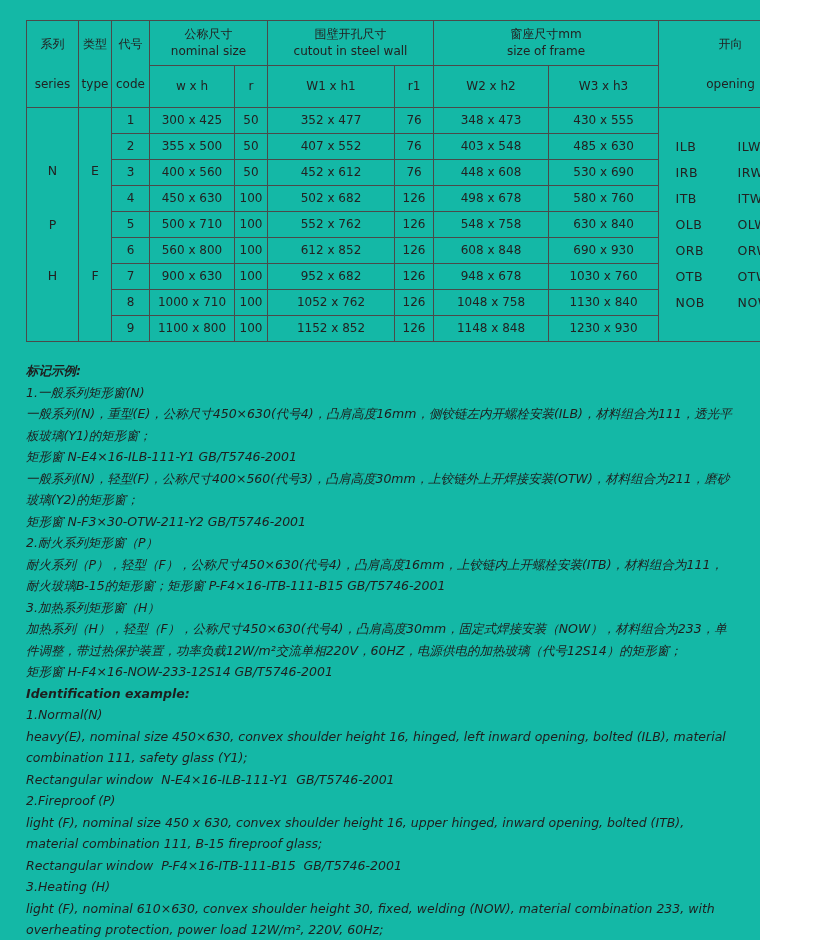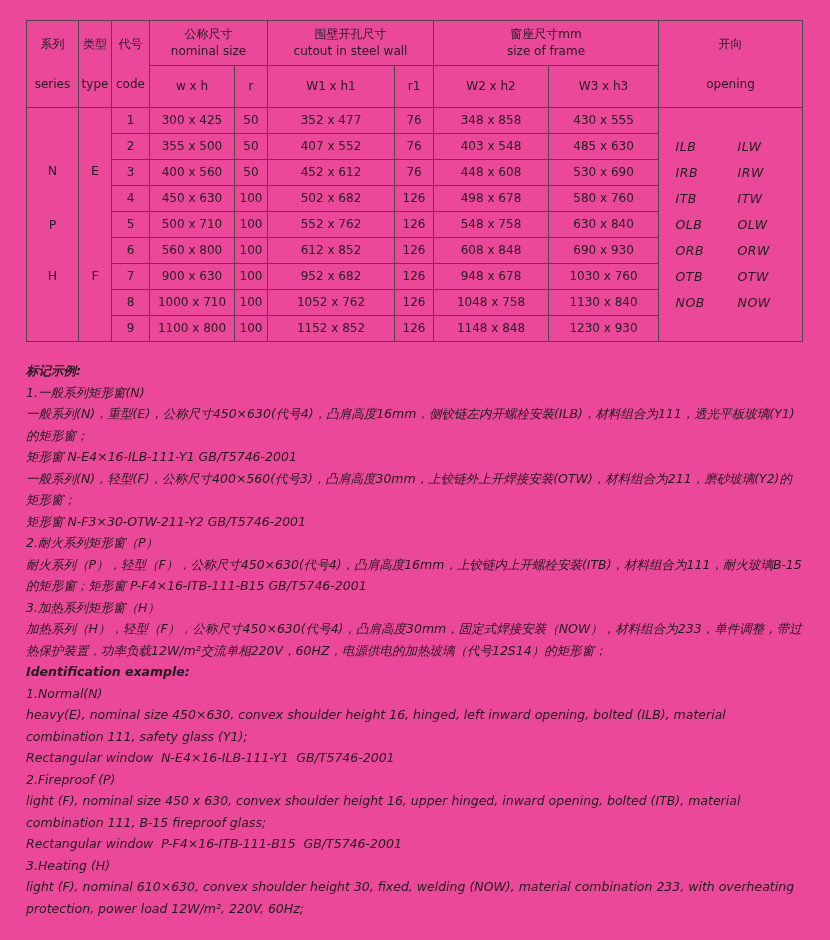--- a/index.html
+++ b/index.html
@@ -9,23 +9,23 @@
   }
   body {
     width: 830px;
     height: 940px;
     font-family: "DejaVu Sans", "Liberation Sans", sans-serif;
     color: #1c1c1c;
     -webkit-font-smoothing: antialiased;
   }
   .page {
     position: relative;
-    width: 830px;
+    width: 760px;
     height: 940px;
-    background: #ec4899;
+    background: #14b8a6;
     overflow: hidden;
   }
 
   
   table.spec {
     border-collapse: collapse;
     table-layout: fixed;
     margin: 20px 0 0 26px;
     width: 776px;
     font-size: 12px;
@@ -49,21 +49,20 @@
   td.letters-cell { position: relative; padding: 0; }
   .letter { position: absolute; left: 0; width: 100%; transform: translateY(-50%); text-align: center; font-size: 12.5px; }
 
   td.opening-cell { padding: 0; }
   .opening-grid {
     display: grid;
     grid-template-columns: 44px 48px;
     justify-content: center;
     column-gap: 18px;
     row-gap: 0;
-    font-style: italic;
   }
   .opening-grid span {
     display: block;
     line-height: 26px;
     text-align: left;
     font-size: 12.5px;
     letter-spacing: 0.5px;
   }
 
   
@@ -161,21 +160,21 @@
           </td>
           <td class="letters-cell" rowspan="9">
             <span class="letter" style="top: 27%;">E</span>
             <span class="letter" style="top: 72%;">F</span>
           </td>
           <td>1</td>
           <td>300 x 425</td>
           <td>50</td>
           <td>352 x 477</td>
           <td>76</td>
-          <td>348 x 858</td>
+          <td>348 x 473</td>
           <td>430 x 555</td>
           <td class="opening-cell" rowspan="9">
             <div class="opening-grid">
               <span>ILB</span>
               <span>ILW</span>
               <span>IRB</span>
               <span>IRW</span>
               <span>ITB</span>
               <span>ITW</span>
               <span>OLB</span>
@@ -268,20 +267,21 @@
       <div class="note-line bold">标记示例:</div>
       <div class="note-line">1.一般系列矩形窗(N)</div>
       <div class="note-line">一般系列(N)，重型(E)，公称尺寸450×630(代号4)，凸肩高度16mm，侧铰链左内开螺栓安装(ILB)，材料组合为111，透光平板玻璃(Y1)的矩形窗；</div>
       <div class="note-line">矩形窗 N-E4×16-ILB-111-Y1 GB/T5746-2001</div>
       <div class="note-line">一般系列(N)，轻型(F)，公称尺寸400×560(代号3)，凸肩高度30mm，上铰链外上开焊接安装(OTW)，材料组合为211，磨砂玻璃(Y2)的矩形窗；</div>
       <div class="note-line">矩形窗 N-F3×30-OTW-211-Y2 GB/T5746-2001</div>
       <div class="note-line">2.耐火系列矩形窗（P）</div>
       <div class="note-line">耐火系列（P），轻型（F），公称尺寸450×630(代号4)，凸肩高度16mm，上铰链内上开螺栓安装(ITB)，材料组合为111，耐火玻璃B-15的矩形窗；矩形窗 P-F4×16-ITB-111-B15 GB/T5746-2001</div>
       <div class="note-line">3.加热系列矩形窗（H）</div>
       <div class="note-line">加热系列（H），轻型（F），公称尺寸450×630(代号4)，凸肩高度30mm，固定式焊接安装（NOW），材料组合为233，单件调整，带过热保护装置，功率负载12W/m²交流单相220V，60HZ，电源供电的加热玻璃（代号12S14）的矩形窗；</div>
+      <div class="note-line">矩形窗 H-F4×16-NOW-233-12S14 GB/T5746-2001</div>
       <div class="note-line bold">Identification example:</div>
       <div class="note-line">1.Normal(N)</div>
       <div class="note-line">heavy(E), nominal size 450×630, convex shoulder height 16, hinged, left inward opening, bolted (ILB), material combination 111, safety glass (Y1);</div>
       <div class="note-line">Rectangular window  N-E4×16-ILB-111-Y1  GB/T5746-2001</div>
       <div class="note-line">2.Fireproof (P)</div>
       <div class="note-line">light (F), nominal size 450 x 630, convex shoulder height 16, upper hinged, inward opening, bolted (ITB), material combination 111, B-15 fireproof glass;</div>
       <div class="note-line">Rectangular window  P-F4×16-ITB-111-B15  GB/T5746-2001</div>
       <div class="note-line">3.Heating (H)</div>
       <div class="note-line">light (F), nominal 610×630, convex shoulder height 30, fixed, welding (NOW), material combination 233, with overheating protection, power load 12W/m², 220V, 60Hz;</div>
     </div>

